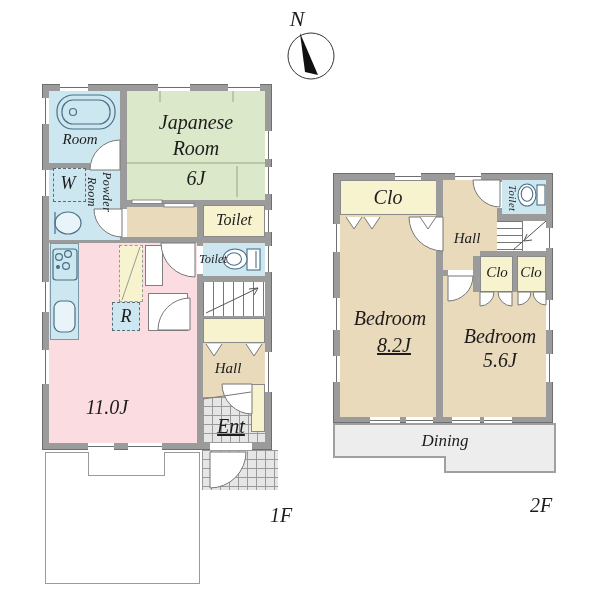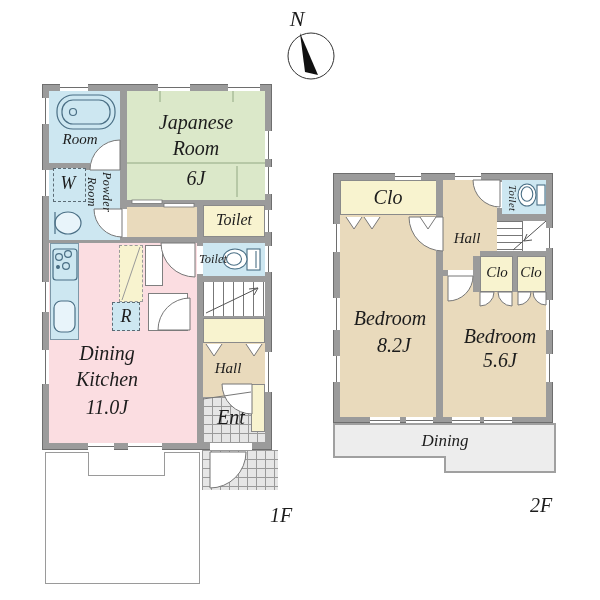--- a/index.html
+++ b/index.html
@@ -224,31 +224,30 @@
   <div class="lbl" style="left:297px;top:19px;font-size:22px;">N</div>
 
   <div class="lbl" style="left:80px;top:140px;font-size:15px;">Room</div>
   <div class="lbl" style="left:68px;top:184px;font-size:18px;">W</div>
   <div class="vtext" style="left:84px;top:163px;height:58px;width:30px;font-size:12px;line-height:15px;">Powder Room</div>
   <div class="lbl wrap" style="left:196px;top:136px;width:105px;font-size:20px;">Japanese Room</div>
   <div class="lbl" style="left:196px;top:178px;font-size:20px;">6J</div>
   <div class="lbl" style="left:234px;top:220px;font-size:16px;">Toilet</div>
   <div class="lbl" style="left:213px;top:259px;font-size:12.5px;">Toilet</div>
   <div class="lbl" style="left:126px;top:317px;font-size:18px;">R</div>
-  <div class="lbl wrap" style="left:107px;top:367px;width:105px;font-size:20px;">Dining Kitchen</div>
   <div class="lbl" style="left:107px;top:407px;font-size:20px;">11.0J</div>
   <div class="lbl" style="left:228px;top:369px;font-size:15px;">Hall</div>
-  <div class="lbl" style="left:231px;top:417px;font-size:20px;">Ent</div>
+  <div class="lbl" style="left:231px;top:426px;font-size:20px;text-decoration:underline;">Ent</div>
   <div class="lbl" style="left:281px;top:515px;font-size:20px;">1F</div>
 
   <div class="lbl" style="left:388px;top:197px;font-size:20px;">Clo</div>
   <div class="vtext" style="left:502px;top:181px;height:34px;width:16px;font-size:10.5px;">Toilet</div>
   <div class="lbl" style="left:467px;top:239px;font-size:15px;">Hall</div>
   <div class="lbl" style="left:390px;top:318px;font-size:20px;">Bedroom</div>
-  <div class="lbl" style="left:394px;top:345px;font-size:20px;">8.2J</div>
+  <div class="lbl" style="left:394px;top:345px;font-size:20px;text-decoration:underline;">8.2J</div>
   <div class="lbl" style="left:497px;top:273px;font-size:15px;">Clo</div>
   <div class="lbl" style="left:531px;top:273px;font-size:15px;">Clo</div>
   <div class="lbl" style="left:500px;top:336px;font-size:20px;">Bedroom</div>
   <div class="lbl" style="left:500px;top:360px;font-size:20px;">5.6J</div>
   <div class="lbl" style="left:445px;top:441px;font-size:17px;">Dining</div>
   <div class="lbl" style="left:541px;top:505px;font-size:20px;">2F</div>
 
 </div>
 
 </body></html>

